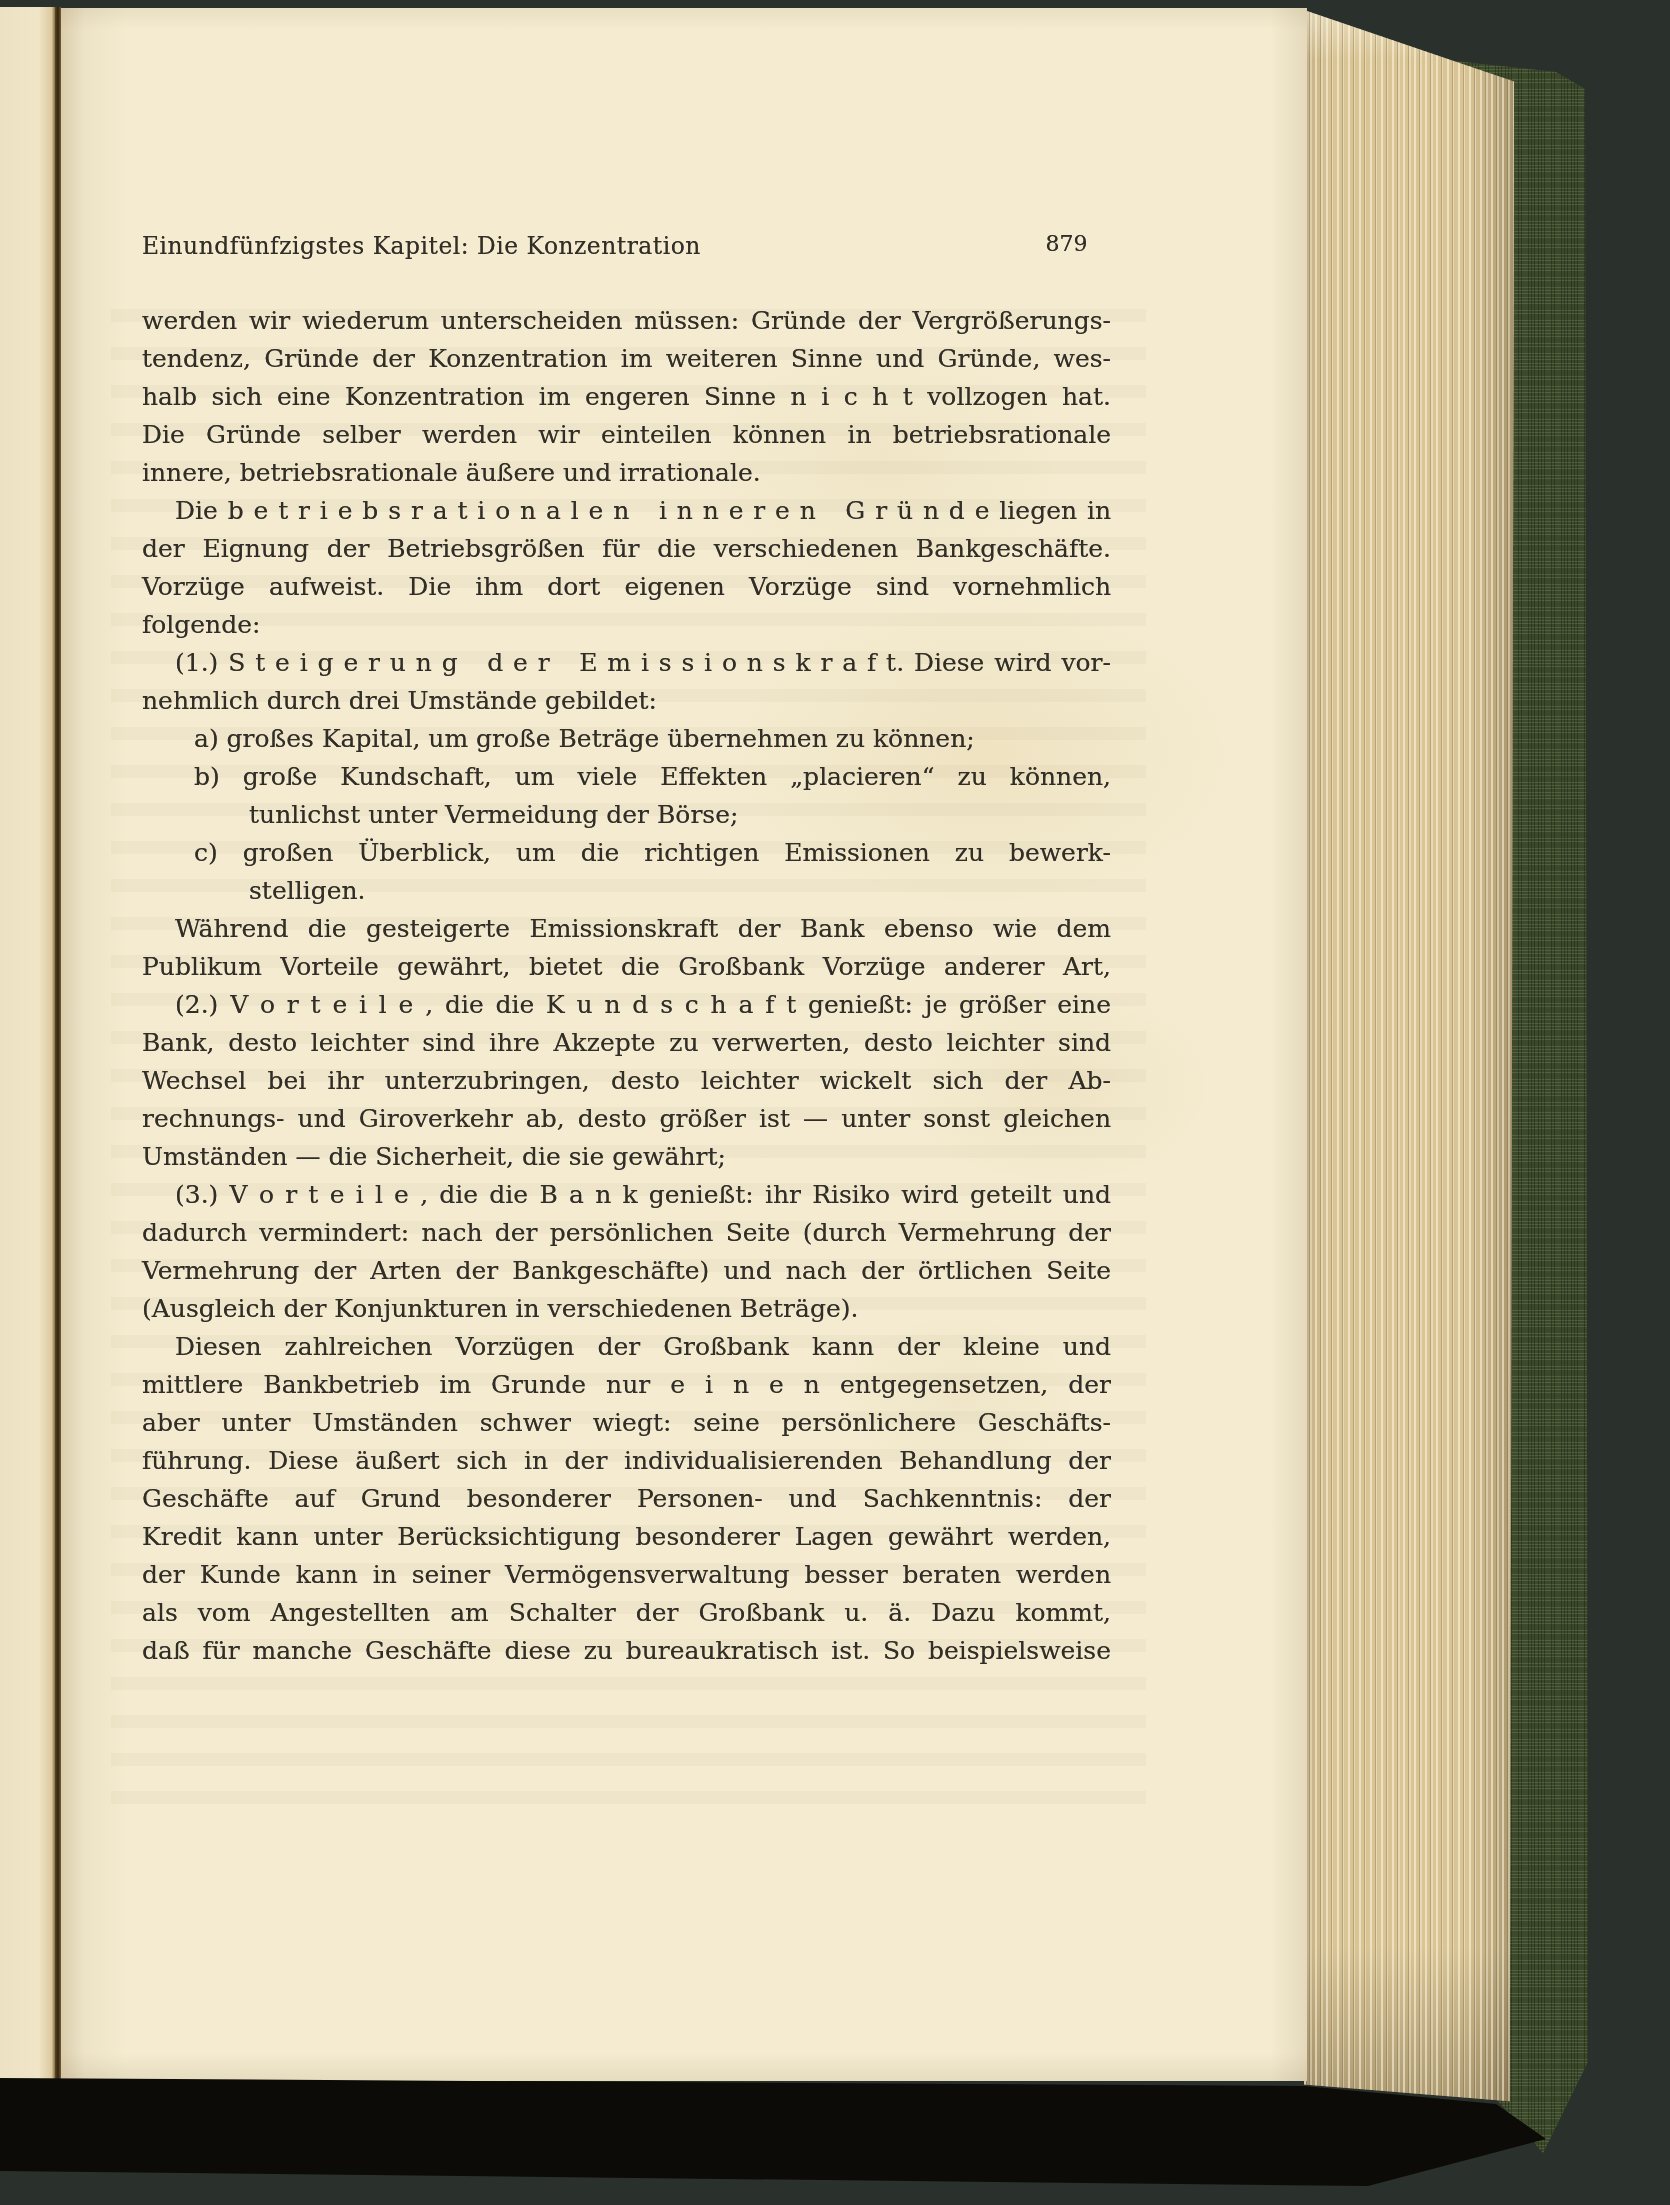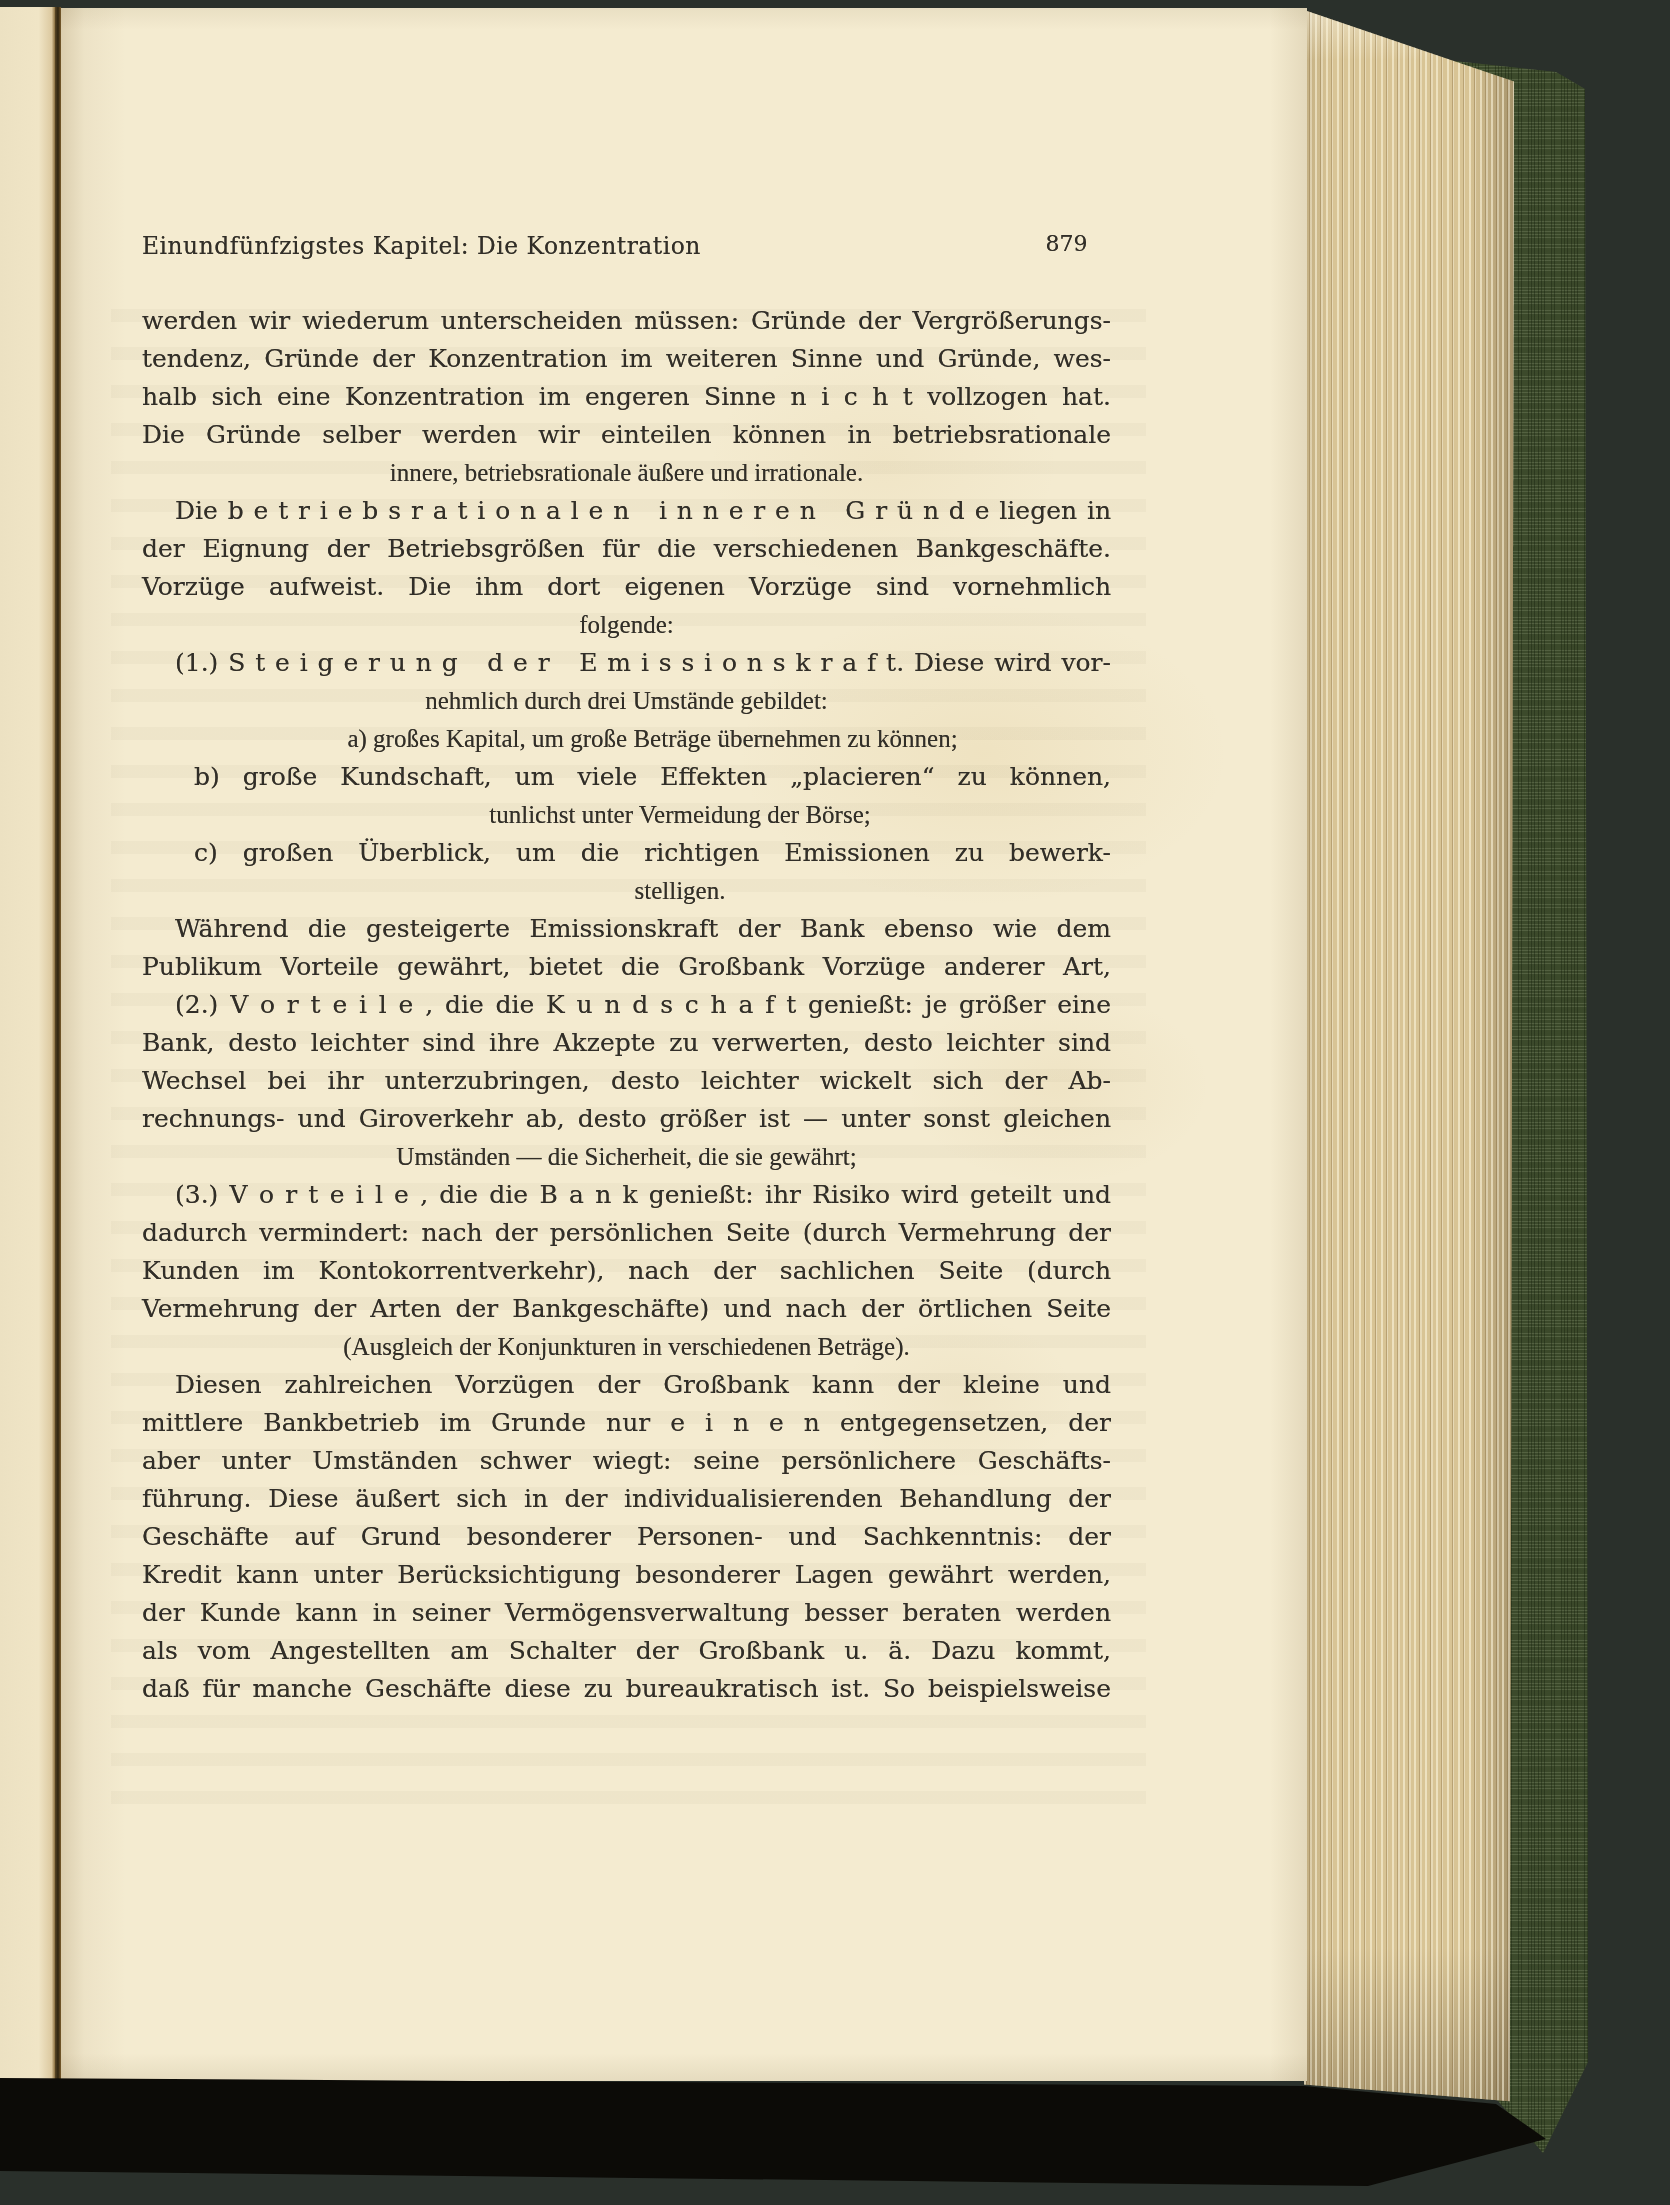--- a/index.html
+++ b/index.html
@@ -94,21 +94,21 @@
     text-shadow: 0 0 0.5px rgba(44,38,26,0.65);
   }
   .body-text {
     position: absolute; left: 81px; top: 294px; width: 969px;
     font-size: 25px; line-height: 38px;
     color: var(--ink, #312e28);
     text-shadow: 0 0 0.5px rgba(44,38,26,0.6);
   }
   .line { min-height: 38px; }
   .line.j    { text-align: justify; text-align-last: justify; }
-  .line.last { text-align: center; font-family: Liberation Serif, serif; }
+  .line.last { text-align: left; }
   .ind1 { padding-left: 33px; }
   .ind2 { padding-left: 52px; }
   .ind3 { padding-left: 107px; }
 </style>
 </head>
 <body>
 
 <div class="scene">
   <div class="cover"></div>
   <div class="edges"></div>
@@ -142,21 +142,20 @@
         <div class="line ind3 last">stelligen.</div>
         <div class="line ind1 j">Während die gesteigerte Emissionskraft der Bank ebenso wie dem</div>
         <div class="line ind0 j">Publikum Vorteile gewährt, bietet die Großbank Vorzüge anderer Art,</div>
         <div class="line ind1 j">(2.) V&nbsp;o&nbsp;r&nbsp;t&nbsp;e&nbsp;i&nbsp;l&nbsp;e&nbsp;, die die K&nbsp;u&nbsp;n&nbsp;d&nbsp;s&nbsp;c&nbsp;h&nbsp;a&nbsp;f&nbsp;t genießt: je größer eine</div>
         <div class="line ind0 j">Bank, desto leichter sind ihre Akzepte zu verwerten, desto leichter sind</div>
         <div class="line ind0 j">Wechsel bei ihr unterzubringen, desto leichter wickelt sich der Ab-</div>
         <div class="line ind0 j">rechnungs- und Giroverkehr ab, desto größer ist — unter sonst gleichen</div>
         <div class="line ind0 last">Umständen — die Sicherheit, die sie gewährt;</div>
         <div class="line ind1 j">(3.) V&nbsp;o&nbsp;r&nbsp;t&nbsp;e&nbsp;i&nbsp;l&nbsp;e&nbsp;, die die B&nbsp;a&nbsp;n&nbsp;k genießt: ihr Risiko wird geteilt und</div>
         <div class="line ind0 j">dadurch vermindert: nach der persönlichen Seite (durch Vermehrung der</div>
-        <div class="line ind0 j">Kunden im Kontokorrentverkehr), nach der sachlichen Seite (durch</div>
         <div class="line ind0 j">Vermehrung der Arten der Bankgeschäfte) und nach der örtlichen Seite</div>
         <div class="line ind0 last">(Ausgleich der Konjunkturen in verschiedenen Beträge).</div>
         <div class="line ind1 j">Diesen zahlreichen Vorzügen der Großbank kann der kleine und</div>
         <div class="line ind0 j">mittlere Bankbetrieb im Grunde nur e&nbsp;i&nbsp;n&nbsp;e&nbsp;n entgegensetzen, der</div>
         <div class="line ind0 j">aber unter Umständen schwer wiegt: seine persönlichere Geschäfts-</div>
         <div class="line ind0 j">führung. Diese äußert sich in der individualisierenden Behandlung der</div>
         <div class="line ind0 j">Geschäfte auf Grund besonderer Personen- und Sachkenntnis: der</div>
         <div class="line ind0 j">Kredit kann unter Berücksichtigung besonderer Lagen gewährt werden,</div>
         <div class="line ind0 j">der Kunde kann in seiner Vermögensverwaltung besser beraten werden</div>
         <div class="line ind0 j">als vom Angestellten am Schalter der Großbank u. ä. Dazu kommt,</div>

